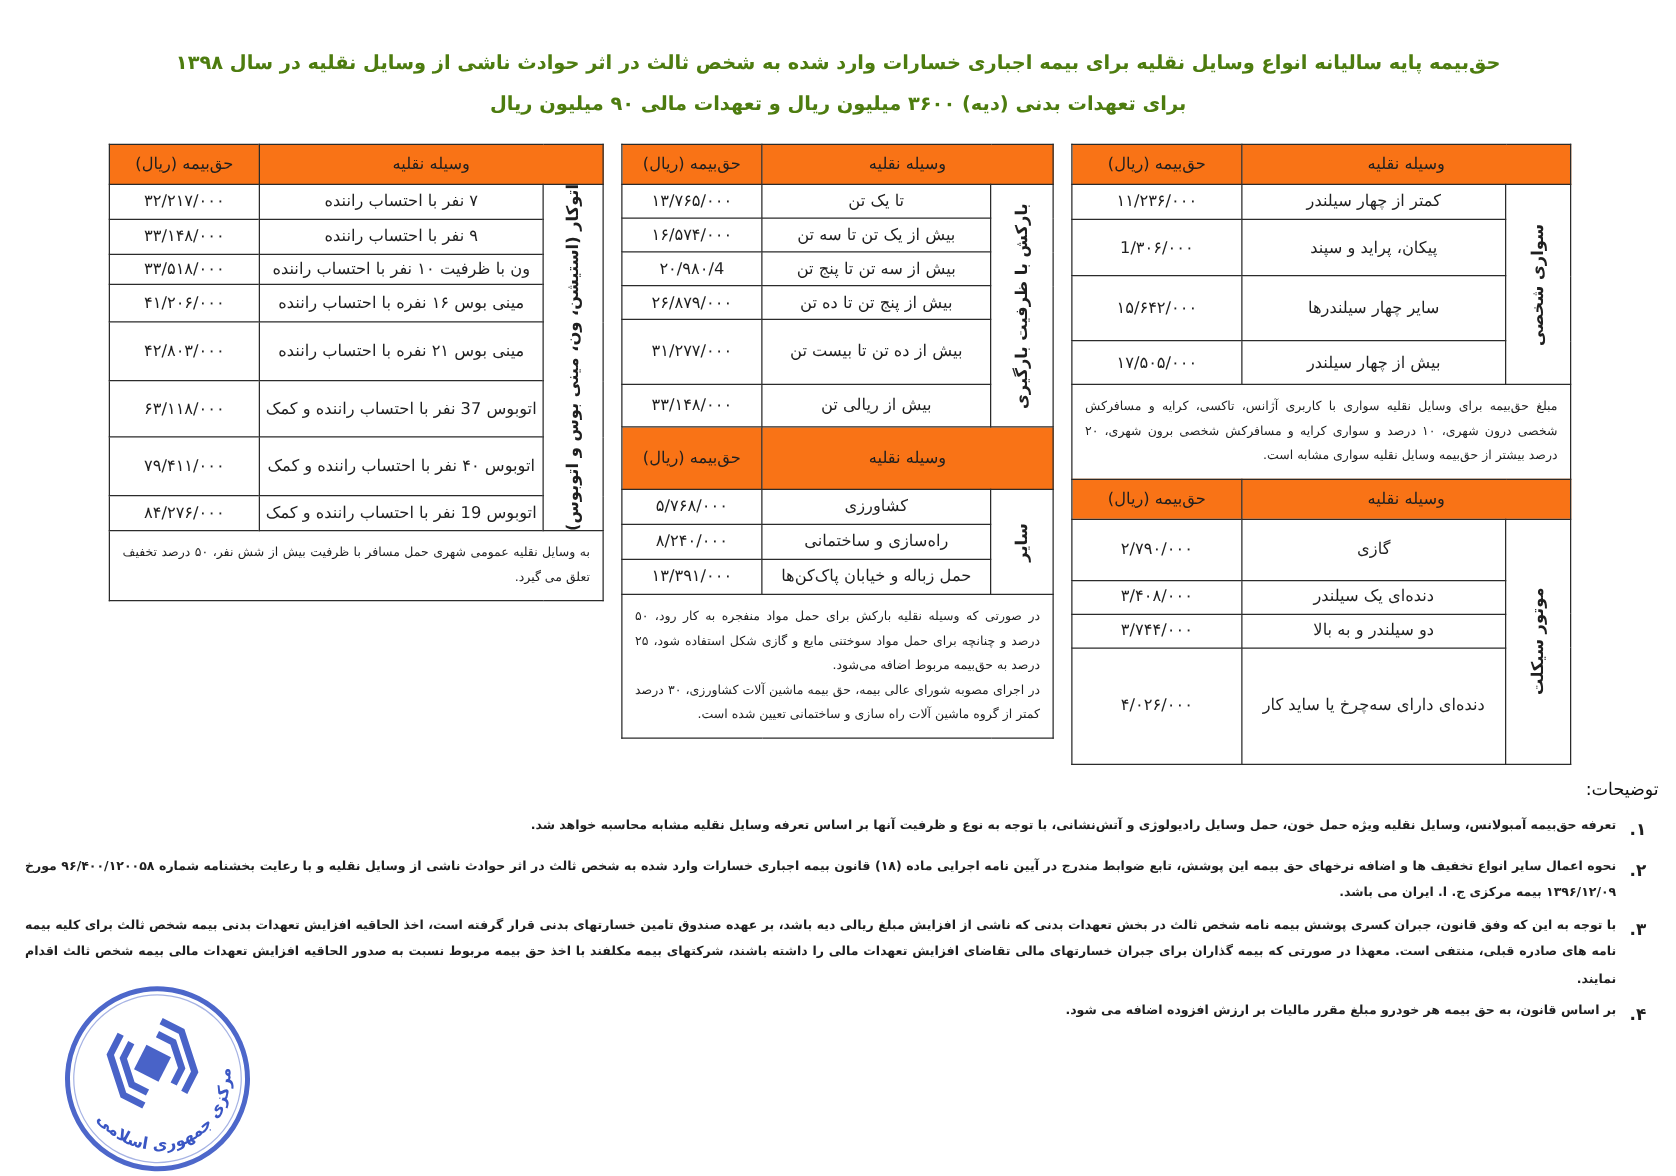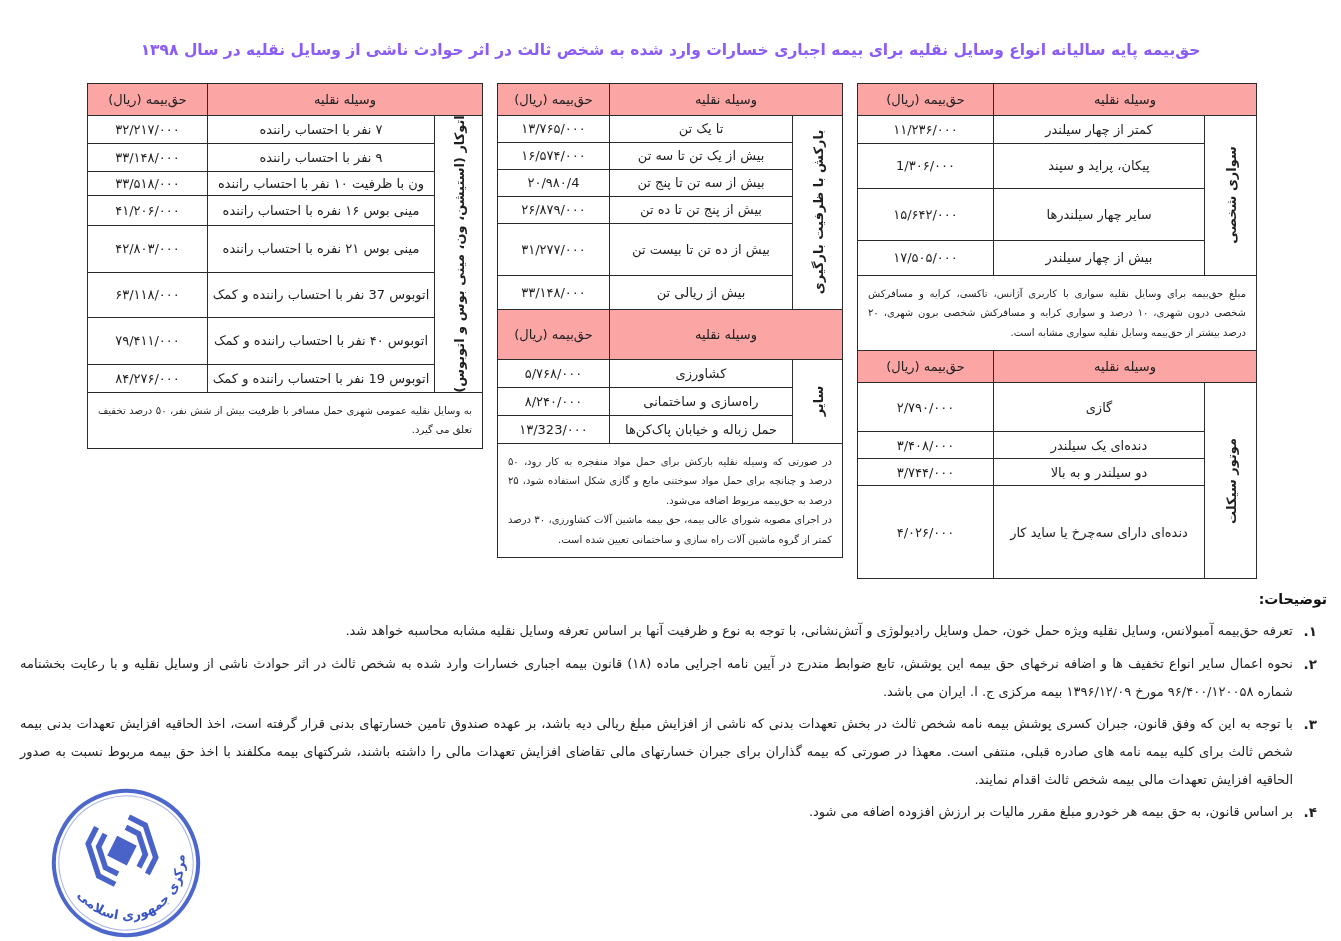--- a/index.html
+++ b/index.html
@@ -4,30 +4,30 @@
 <style>
   html,body{margin:0;padding:0;}
   body{
     width:1341px;height:941px;position:relative;overflow:hidden;
     background:#ffffff;color:#1f1f1f;
     font-family:"DejaVu Sans", sans-serif;
     direction:rtl;
   }
   
   .title-block{margin:34px 60px 16px 60px;text-align:center;}
-  .title-line{font-weight:bold;font-size:15.5px;line-height:2.1;color:#8b5cf6;}
+  .title-line{font-weight:bold;font-size:15.5px;line-height:2.1;color:#4d7c0f;}
   
   .tables-wrap{
     display:flex;flex-direction:row;align-items:flex-start;
     gap:14px;margin:6px 84px 0 84px;direction:rtl;
   }
   table{border-collapse:collapse;table-layout:fixed;background:#fff;}
   td{border:1px solid #2b2b2b;font-size:13px;color:#1f1f1f;
      text-align:center;vertical-align:middle;padding:2px 4px;}
-  .hrow td{background:#fca5a5;height:27px;font-size:13px;}
+  .hrow td{background:#f97316;height:27px;font-size:13px;}
   .hrow-tall td{height:45px;}
   .prem{letter-spacing:0.5px;}
   .cat{position:relative;padding:0;}
   .rot{
     position:absolute;top:50%;left:50%;
     transform:translate(-50%,-50%) rotate(-90deg);
     white-space:nowrap;font-weight:bold;font-size:13px;
   }
   .notecell{
     text-align:justify;padding:8px 10px;font-size:10px;line-height:1.95;
@@ -47,32 +47,33 @@
   #rows-bus tr:nth-child(7){height:47px;} #rows-bus tr:nth-child(8){height:28px;}
   #rows-truck tr{height:27px;}
   #rows-truck tr:nth-child(5){height:52px;} #rows-truck tr:nth-child(6){height:34px;}
   #rows-other tr{height:28px;}
   #rows-car tr:nth-child(1){height:28px;} #rows-car tr:nth-child(2){height:45px;}
   #rows-car tr:nth-child(3){height:52px;} #rows-car tr:nth-child(4){height:35px;}
   #rows-moto tr:nth-child(1){height:49px;} #rows-moto tr:nth-child(2){height:27px;}
   #rows-moto tr:nth-child(3){height:27px;} #rows-moto tr:nth-child(4){height:93px;}
   
   .notes{margin:12px 14px 0 14px;position:relative;z-index:1;}
-  .notes-heading{font-weight:bold;font-size:14px;margin-bottom:10px;color:#111;}
+  .notes-heading{font-weight:normal;font-size:14px;margin-bottom:10px;color:#111;}
   .note-item{display:flex;flex-direction:row;margin-bottom:4px;}
   .note-num{flex:0 0 24px;font-weight:bold;font-size:13.5px;line-height:2.15;padding-right:10px;}
-  .note-text{flex:1;font-weight:normal;font-size:13px;line-height:2.15;text-align:justify;padding-left:6px;}
+  .note-text{flex:1;font-weight:bold;font-size:10px;line-height:2.15;text-align:justify;padding-left:6px;}
   
   .stamp{position:absolute;left:26px;top:778px;z-index:0;pointer-events:none;}
 </style>
 </head>
 <body>
 
 <div class="title-block">
   <div class="title-line">حق‌بیمه پایه سالیانه  انواع وسایل نقلیه برای بیمه اجباری خسارات وارد شده به شخص ثالث در اثر حوادث ناشی از وسایل نقلیه در سال ۱۳۹۸</div>
+  <div class="title-line">برای تعهدات بدنی (دیه) ۳۶۰۰ میلیون ریال و تعهدات مالی ۹۰ میلیون ریال</div>
 </div>
 
 <div class="tables-wrap">
 
   <div class="grp-car">
     <table>
       <colgroup>
           <col class="c-cat">
           <col class="c-veh">
           <col class="c-prem">
@@ -194,21 +195,21 @@
             </td>
             <td class="veh">کشاورزی</td>
             <td class="prem">۵/۷۶۸/۰۰۰</td>
           </tr>
           <tr>
             <td class="veh">راه‌سازی و ساختمانی</td>
             <td class="prem">۸/۲۴۰/۰۰۰</td>
           </tr>
           <tr>
             <td class="veh">حمل زباله و خیابان پاک‌کن‌ها</td>
-            <td class="prem">۱۳/323/۰۰۰</td>
+            <td class="prem">۱۳/۳۹۱/۰۰۰</td>
           </tr>
         </tbody>
       <tbody>
         <tr>
             <td colspan="3" class="notecell prewrap">در صورتی که وسیله نقلیه بارکش برای حمل مواد منفجره به کار رود،  ۵۰ درصد و چنانچه برای حمل مواد سوختنی مایع و گازی شکل استفاده شود، ۲۵ درصد به حق‌بیمه مربوط اضافه می‌شود.
 در اجرای مصوبه شورای عالی بیمه، حق بیمه ماشین آلات کشاورزی، ۳۰ درصد کمتر از گروه ماشین آلات راه سازی و ساختمانی تعیین شده است.</td>
           </tr>
       </tbody>
     </table>
   </div>

